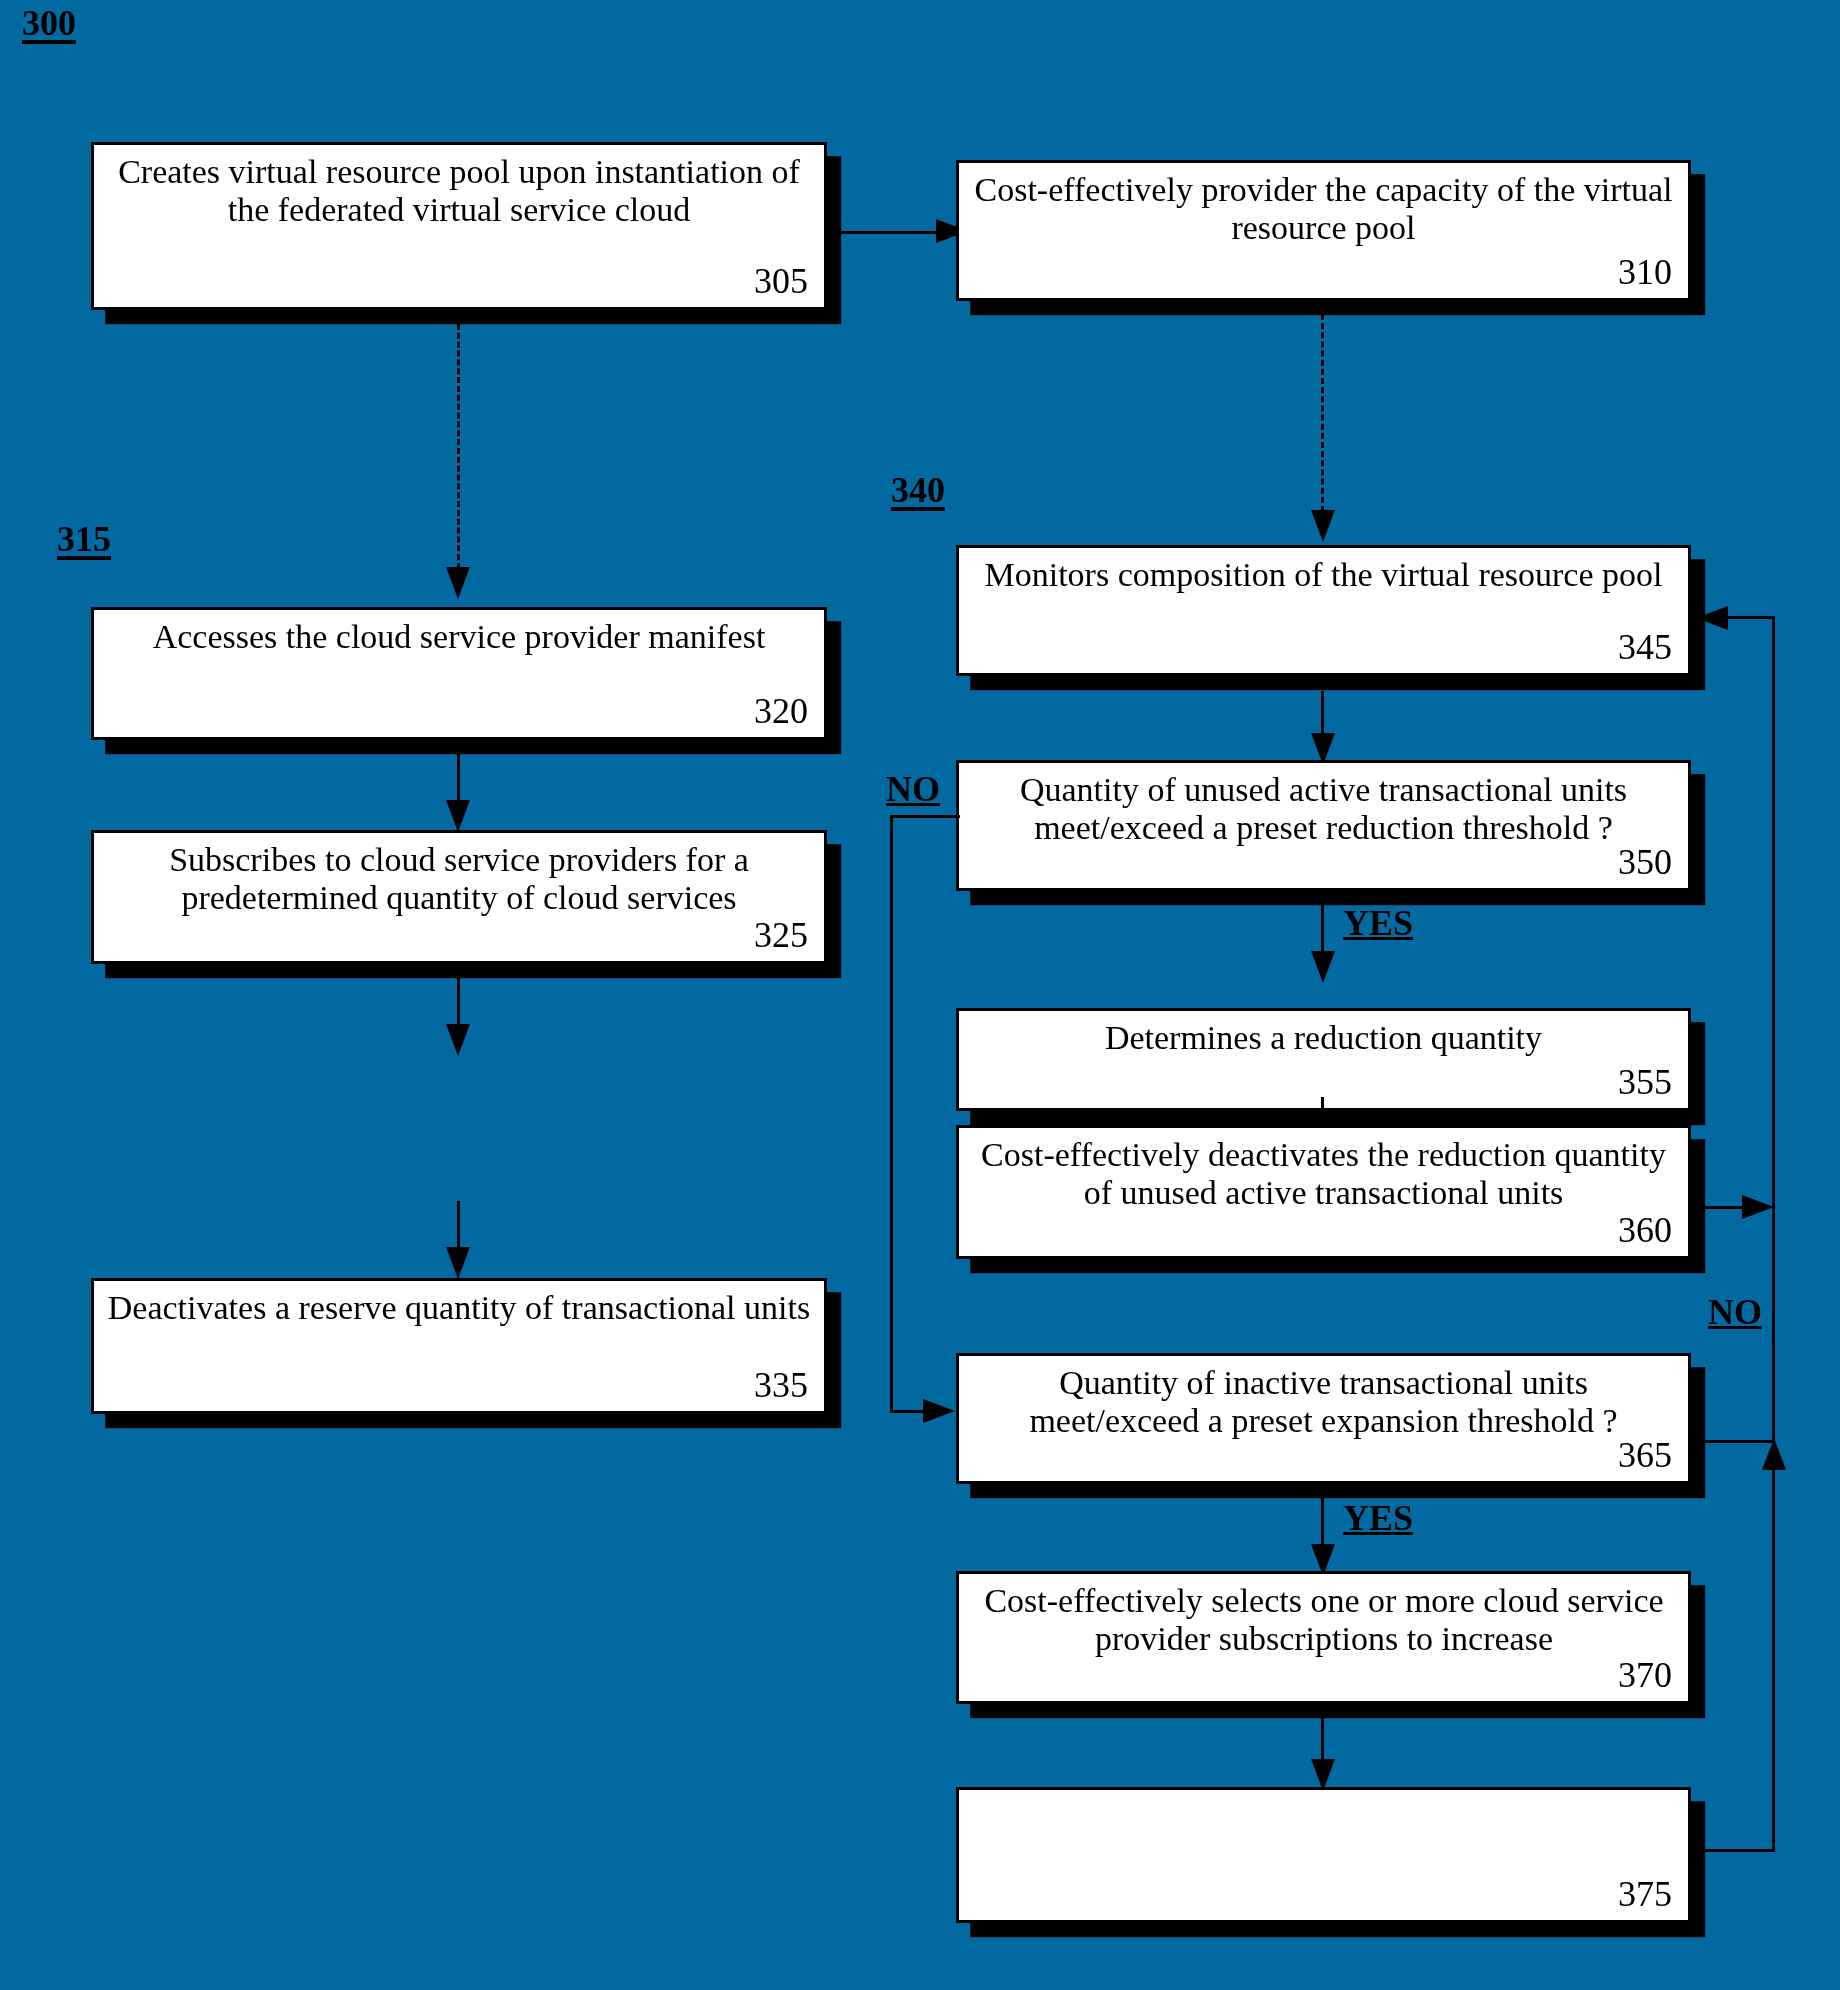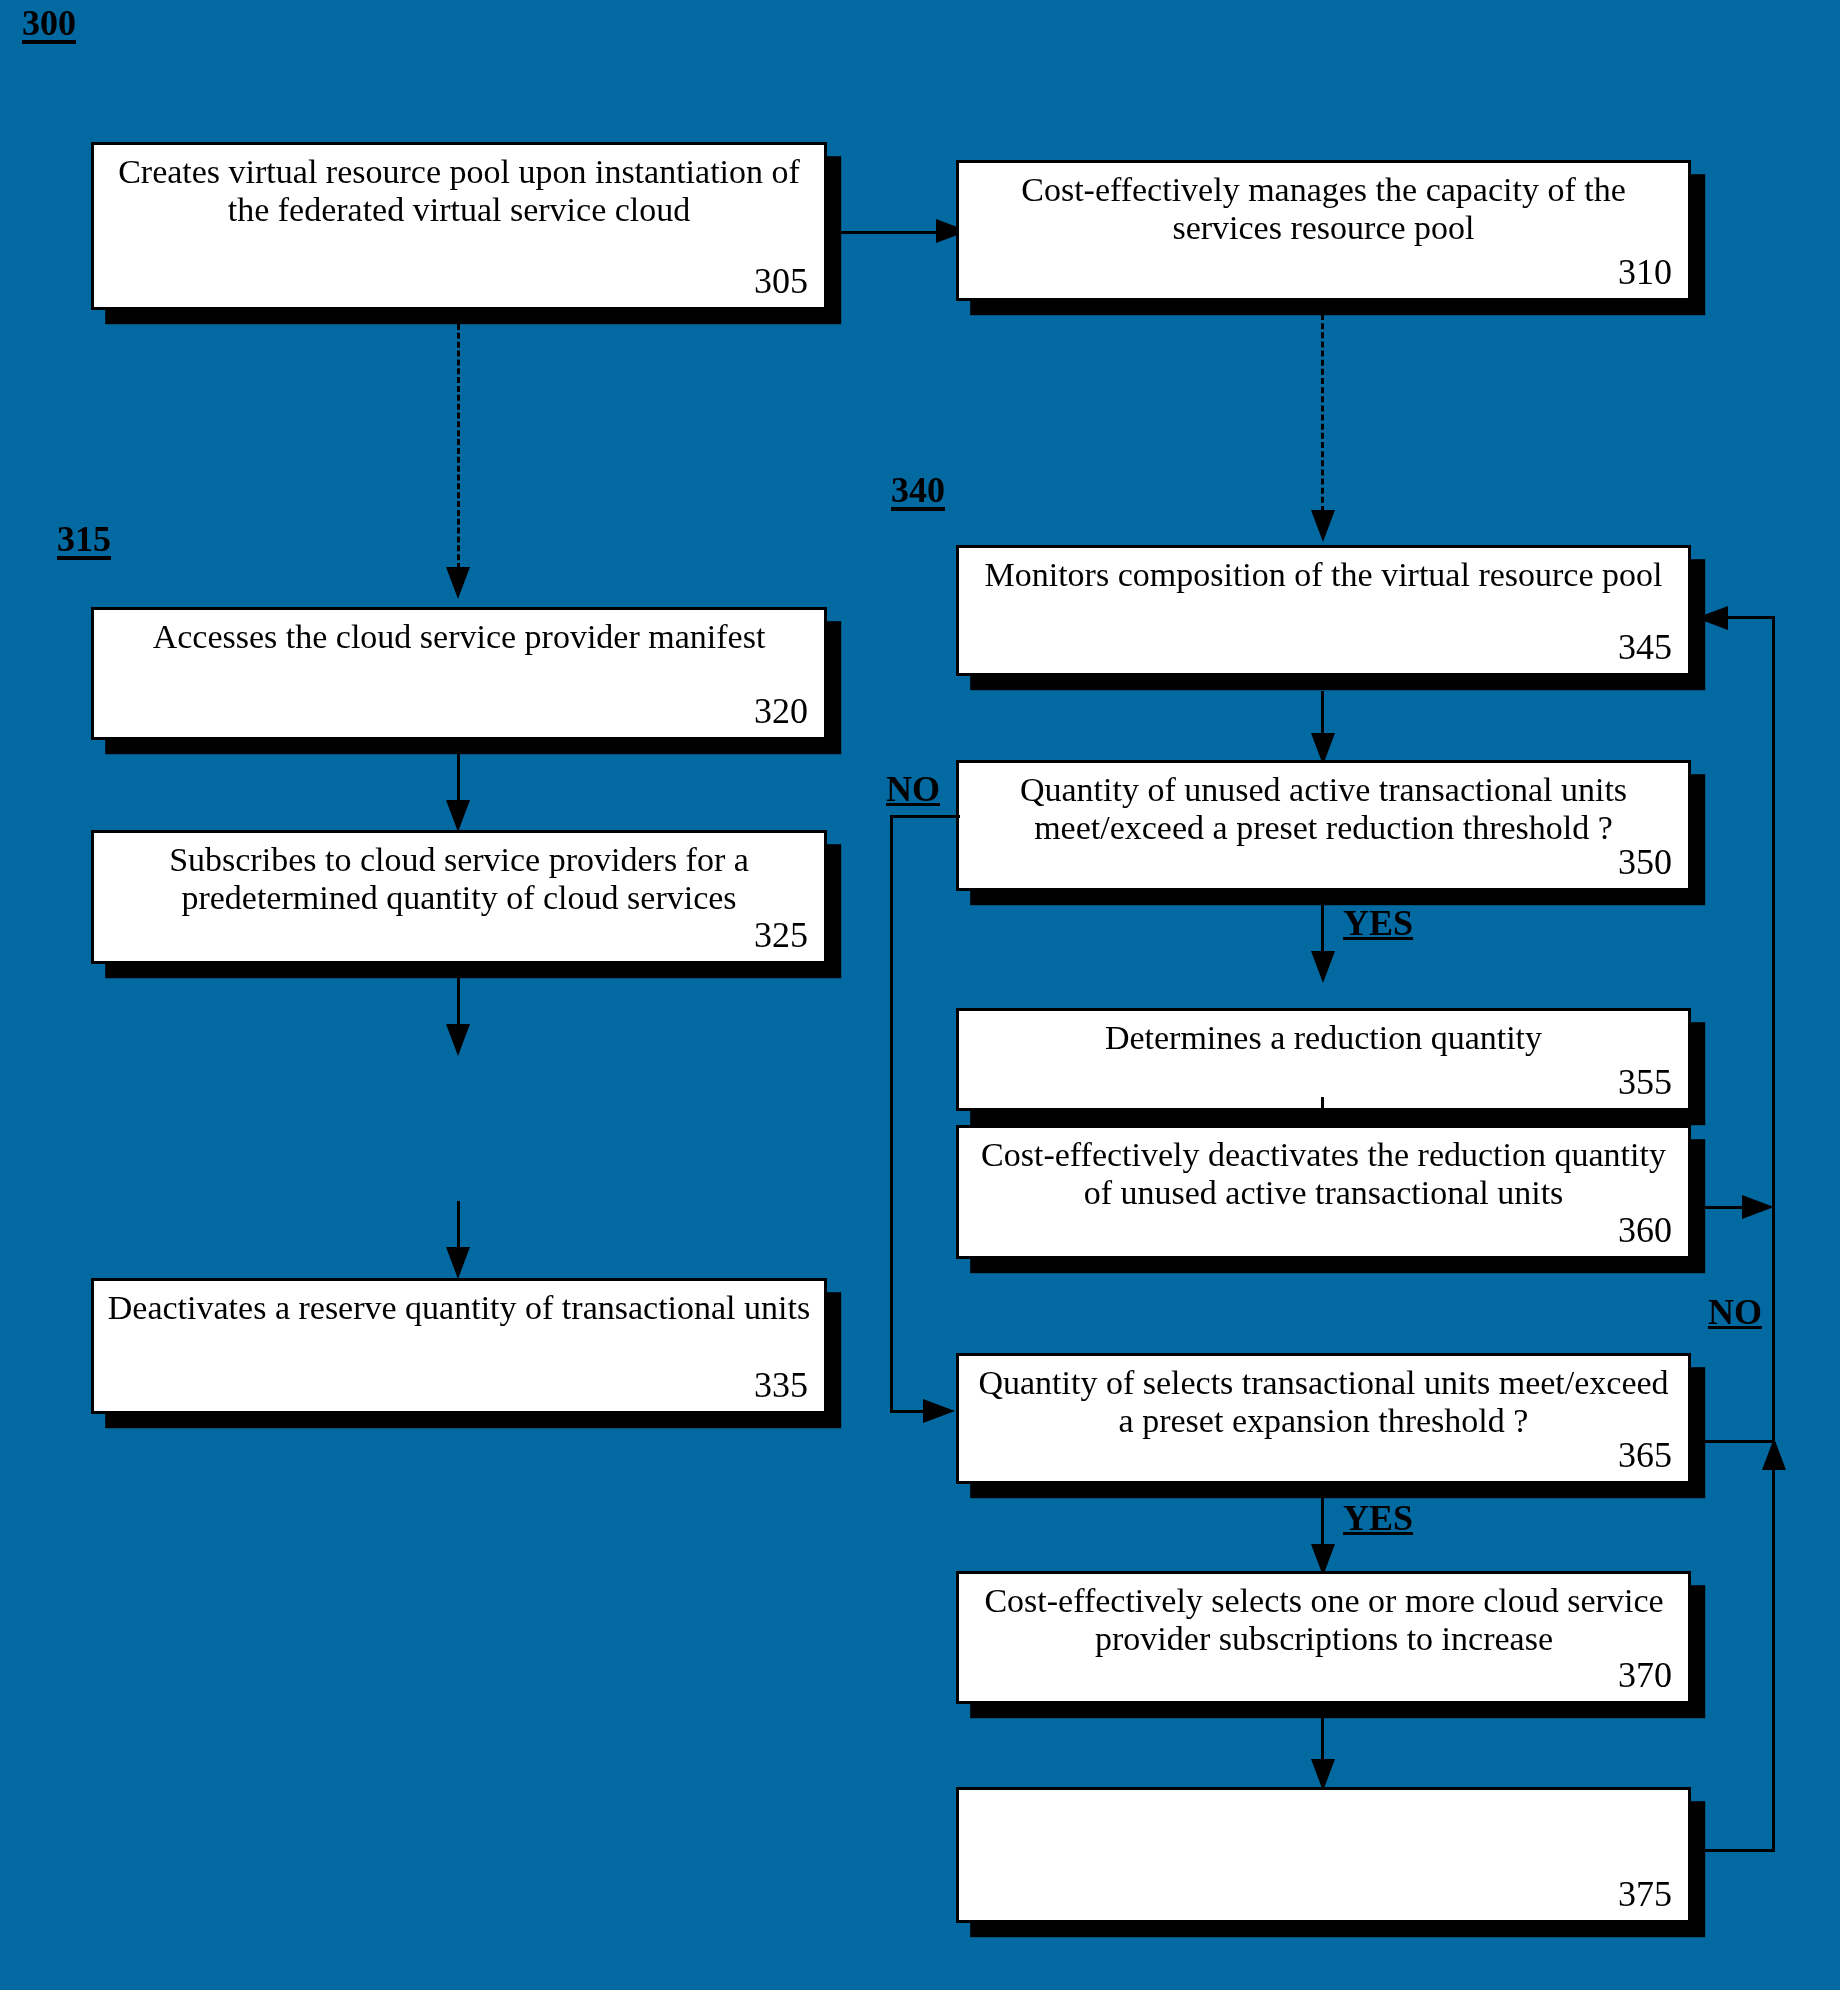--- a/index.html
+++ b/index.html
@@ -133,21 +133,21 @@
 
   <div class="pbox" style="left:91px; top:142px; width:736px; height:168px;">
     <div class="ptext">Creates virtual resource pool upon instantiation of the federated virtual service cloud</div>
     <div class="pnum">305</div>
   </div>
 
   <div class="hline" style="left:841px; top:231px; width:101px;"></div>
   <div class="arr-right" style="left:936px; top:219px;"></div>
 
   <div class="pbox" style="left:956px; top:160px; width:735px; height:141px;">
-    <div class="ptext">Cost-effectively manages the capacity of the services resource pool</div>
+    <div class="ptext">Cost-effectively provider the capacity of the virtual resource pool</div>
     <div class="pnum">310</div>
   </div>
 
   <div class="vline dashed" style="left:457px; top:324px; height:245px;"></div>
   <div class="arr-down" style="left:446px; top:567px;"></div>
 
   <div class="vline dashed" style="left:1321px; top:314px; height:198px;"></div>
   <div class="arr-down" style="left:1311px; top:510px;"></div>
 
   <div class="pbox" style="left:91px; top:607px; width:736px; height:133px;">
@@ -213,21 +213,21 @@
   </div>
 
   <div class="hline" style="left:1705px; top:1206px; width:40px;"></div>
   <div class="arr-right" style="left:1742px; top:1195px;"></div>
 
   <div class="vline" style="left:1772px; top:616px; height:826px;"></div>
   <div class="hline" style="left:1705px; top:616px; width:70px;"></div>
   <div class="arr-left" style="left:1696px; top:606px;"></div>
 
   <div class="pbox" style="left:956px; top:1353px; width:735px; height:131px;">
-    <div class="ptext">Quantity of selects transactional units meet/exceed a preset expansion threshold ?</div>
+    <div class="ptext">Quantity of inactive transactional units meet/exceed a preset expansion threshold ?</div>
     <div class="pnum">365</div>
   </div>
 
   <div class="branch-label" style="left:1708px; top:1294px;">NO</div>
 
   <div class="hline" style="left:1705px; top:1440px; width:70px;"></div>
 
   <div class="vline" style="left:1321px; top:1498px; height:52px;"></div>
   <div class="arr-down" style="left:1311px; top:1544px;"></div>
   <div class="branch-label" style="left:1343px; top:1500px;">YES</div>

